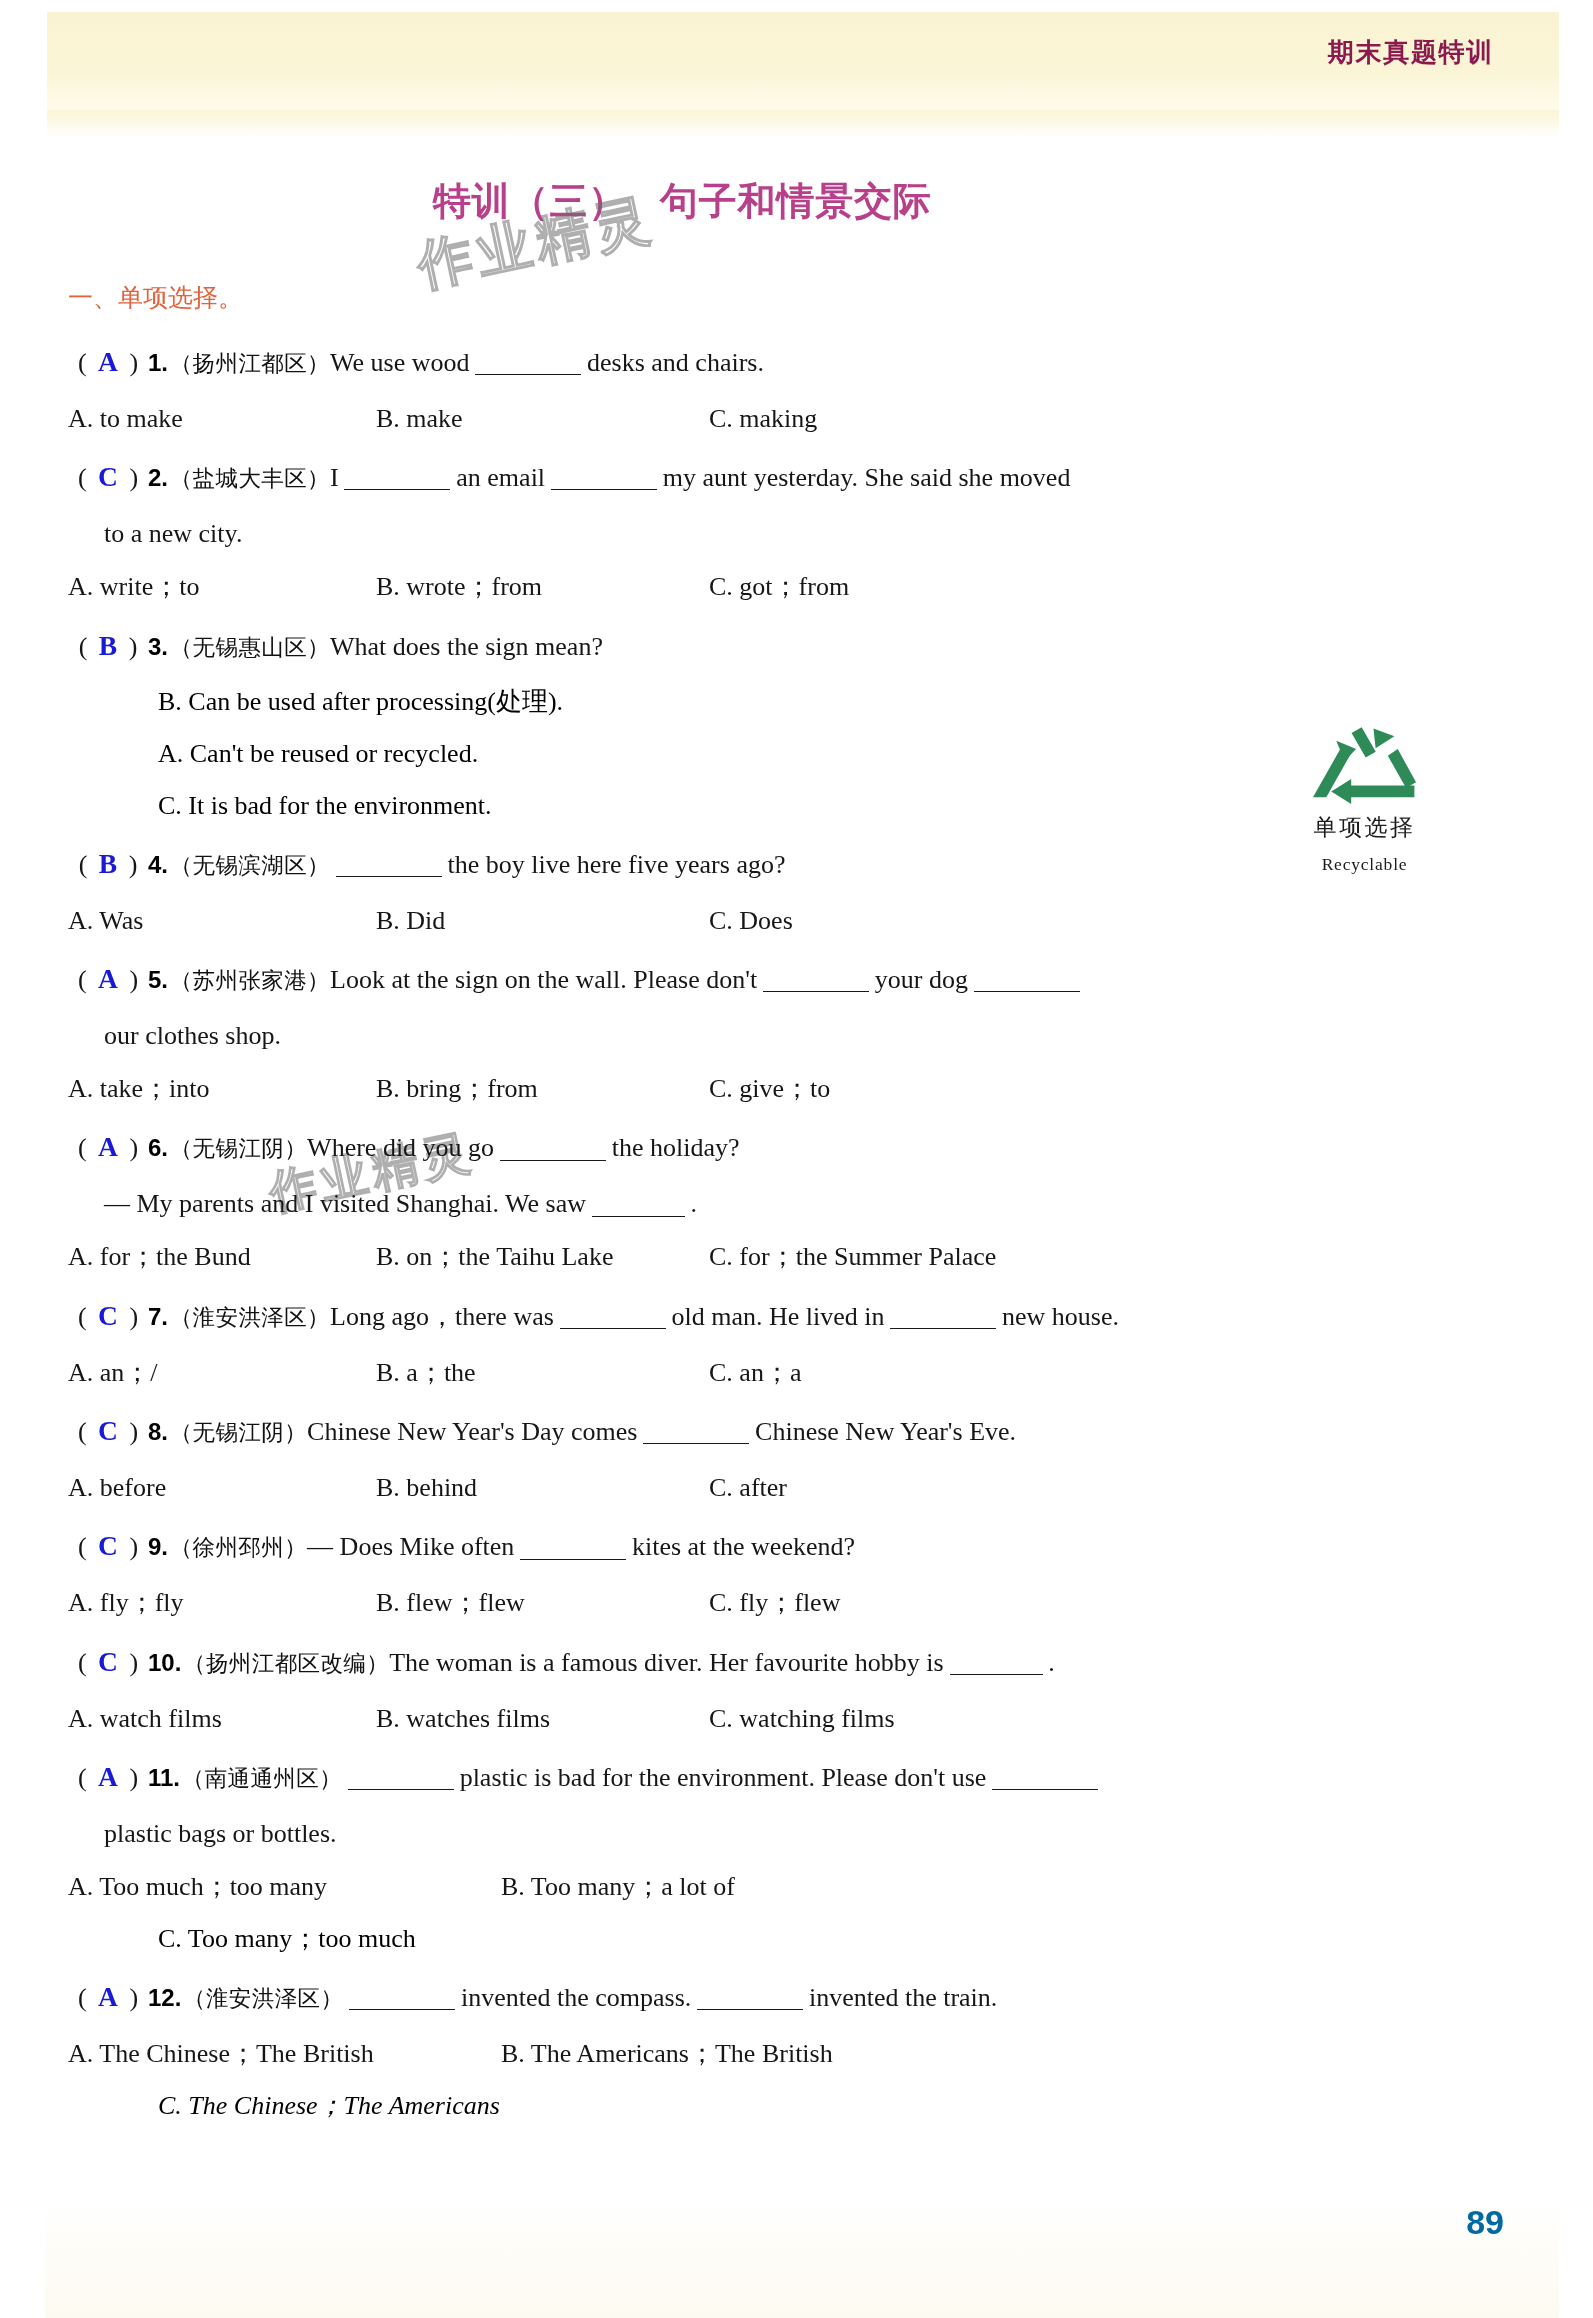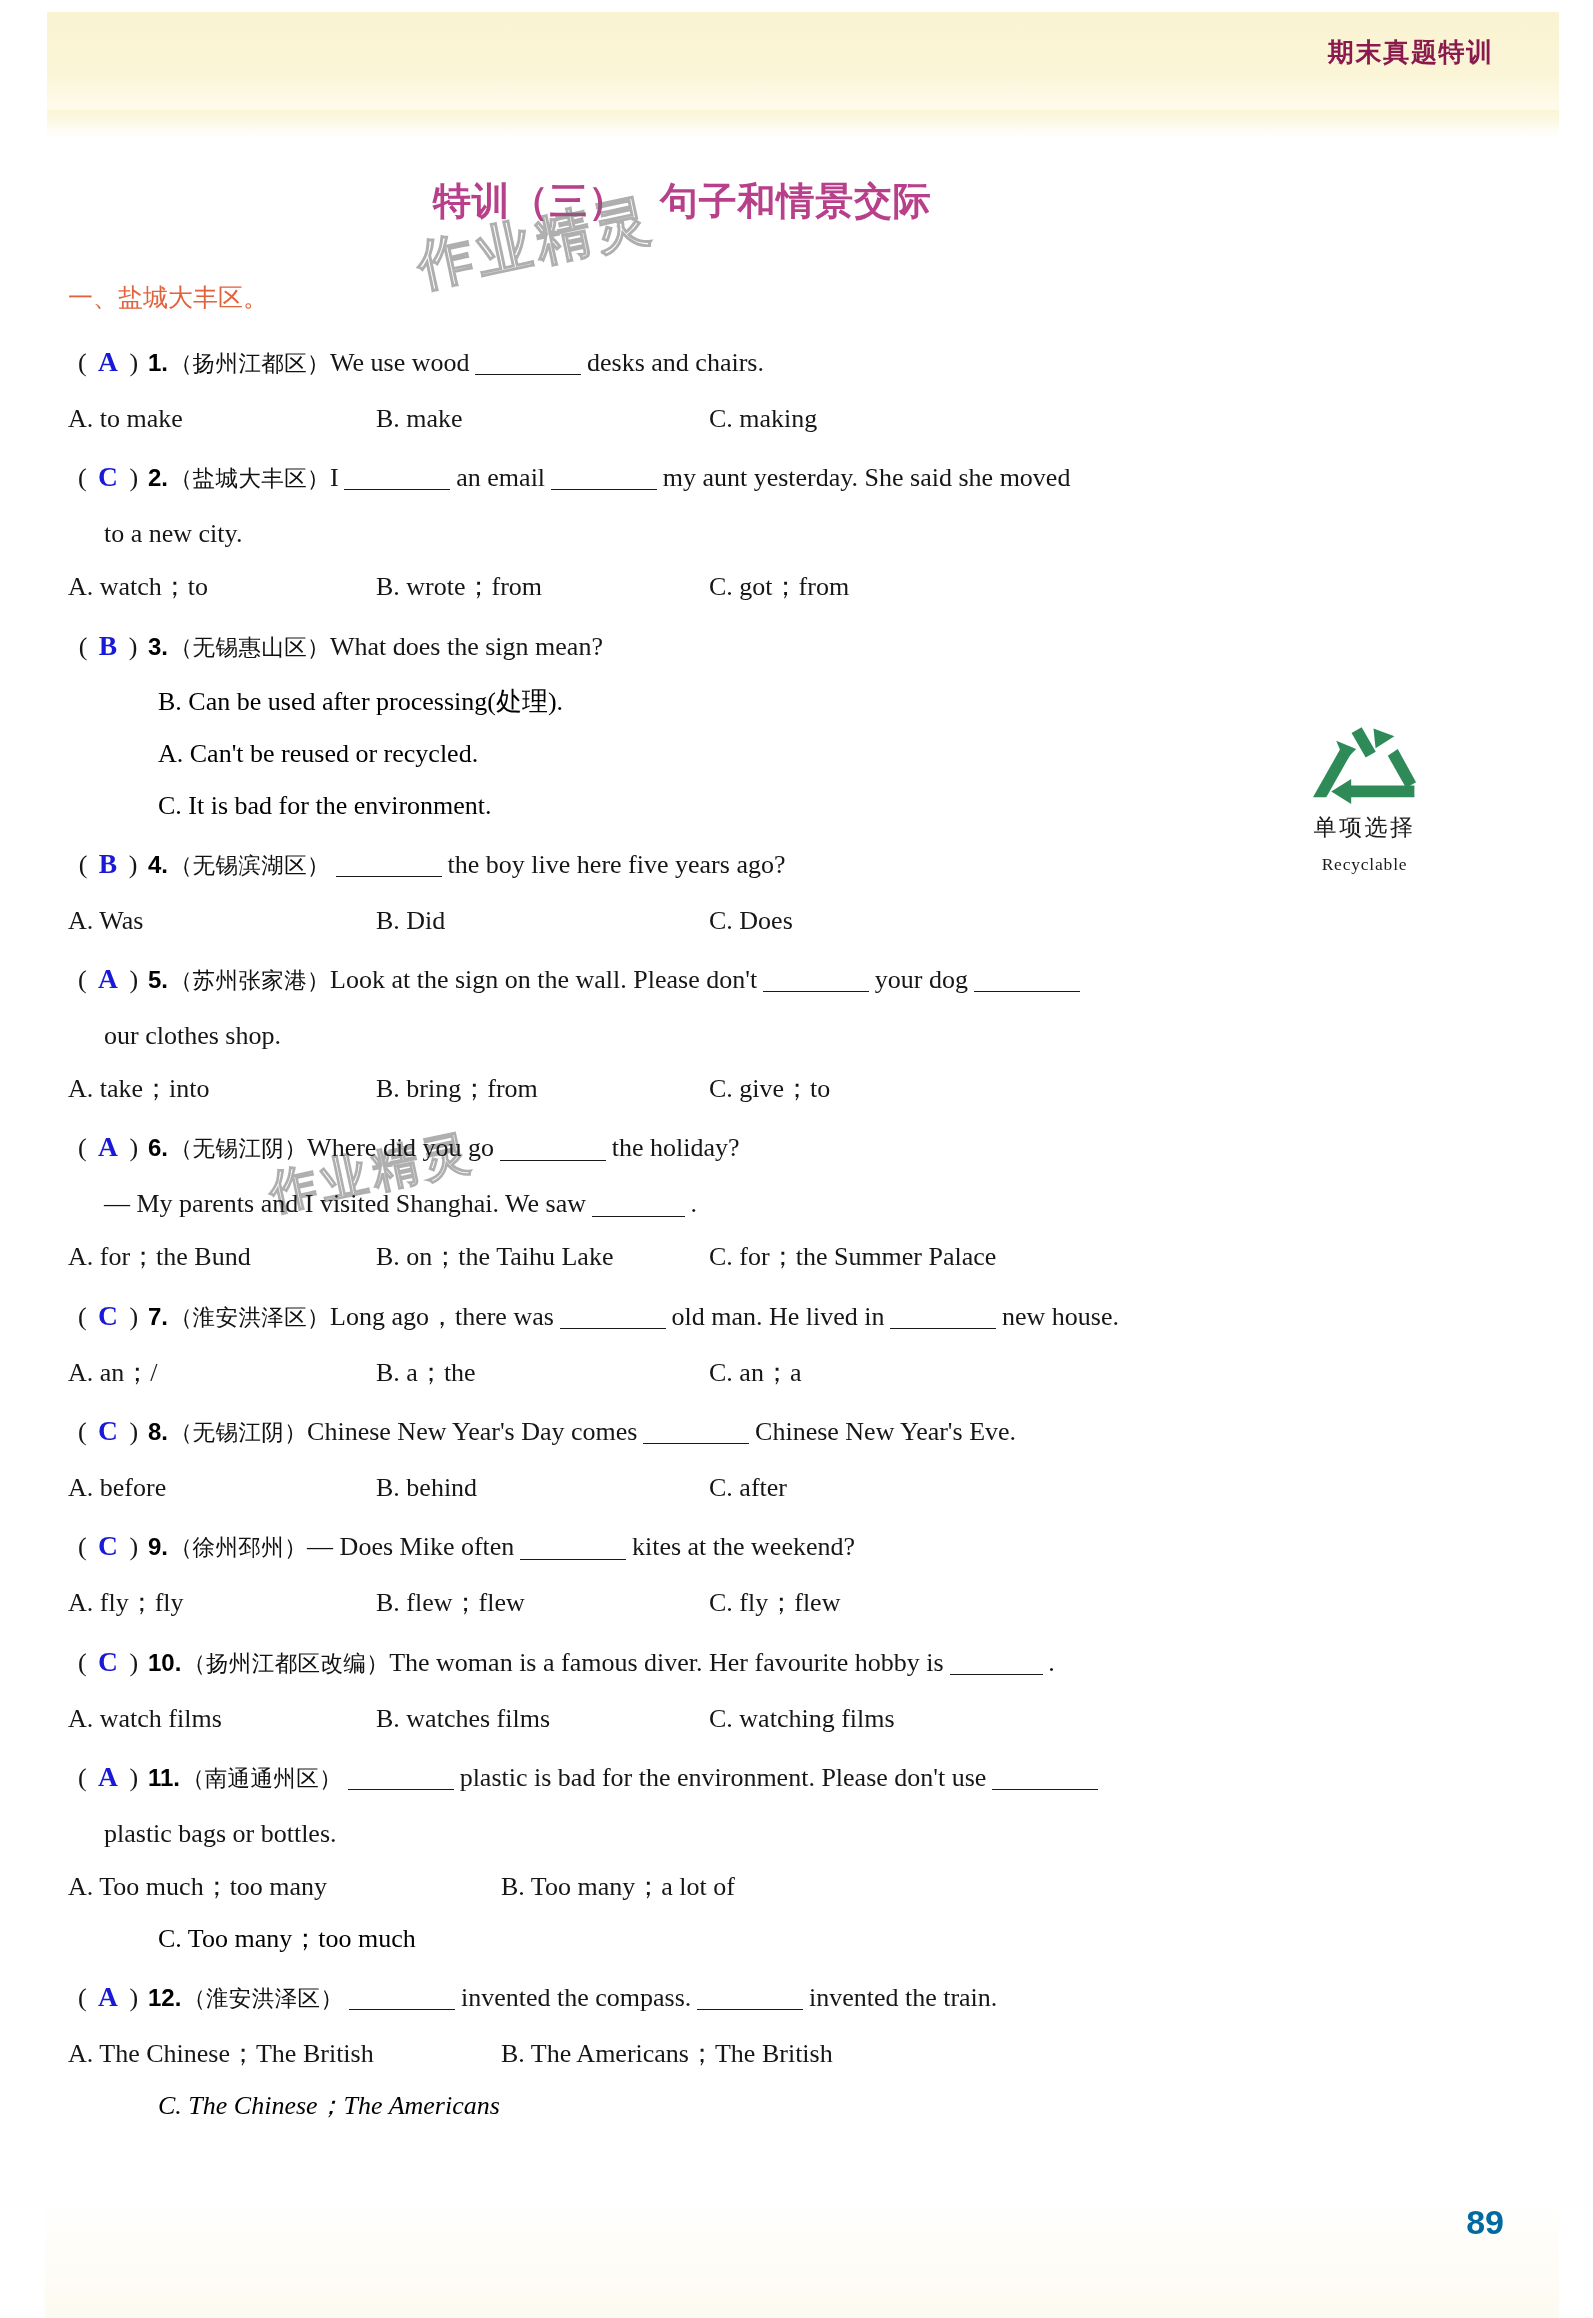--- a/index.html
+++ b/index.html
@@ -219,21 +219,21 @@
 
   <div class="running-head">期末真题特训</div>
 
   <div class="main-title">
     <span>特训（三）</span><span class="gap"></span><span>句子和情景交际</span>
   </div>
 
   <div class="watermark wm-1">作业精灵</div>
   <div class="watermark wm-2">作业精灵</div>
 
-  <div class="section-heading">一、盐城大丰区。</div>
+  <div class="section-heading">一、单项选择。</div>
 
   <div class="recycle-sign">
     <svg width="133" height="110" viewBox="0 0 160 132">
       <g fill="#2e8b57">
 
         <path d="M18 118 L52 58 L64 65 L34 118 Z"></path>
         <path d="M46 50 L70 60 L56 74 Z"></path>
 
         <path d="M62 45 L96 45 L96 59 L62 59 Z" transform="rotate(60 79 52)"></path>
         <path d="M104 34 L116 58 L92 58 Z" transform="rotate(84 104 46)"></path>
@@ -258,21 +258,21 @@
         <span class="opt">A. to make</span><span class="opt">B. make</span><span class="opt">C. making</span>
       </div>
     </div>
 
     <div class="q">
       <div class="qline">
         <span class="bracket">(&nbsp;<span class="ans">C</span>&nbsp;)</span><span class="qnum">2.</span><span class="region">（盐城大丰区）</span><span>I</span><span class="blank b-lg"></span><span>an email</span><span class="blank b-lg"></span><span>my aunt yesterday.  She said she moved</span>
       </div>
       <div class="cont">to a new city.</div>
       <div class="opts opts-3">
-        <span class="opt">A. watch；to</span><span class="opt">B. wrote；from</span><span class="opt">C. got；from</span>
+        <span class="opt">A. write；to</span><span class="opt">B. wrote；from</span><span class="opt">C. got；from</span>
       </div>
     </div>
 
     <div class="q">
       <div class="qline">
         <span class="bracket">(&nbsp;<span class="ans">B</span>&nbsp;)</span><span class="qnum">3.</span><span class="region">（无锡惠山区）</span><span>What does the sign mean?</span>
       </div>
       <div class="stack-opt">B. Can be used after processing(处理).</div>
       <div class="stack-opt">A. Can't be reused or recycled.</div>
       <div class="stack-opt">C. It is bad for the environment.</div>

